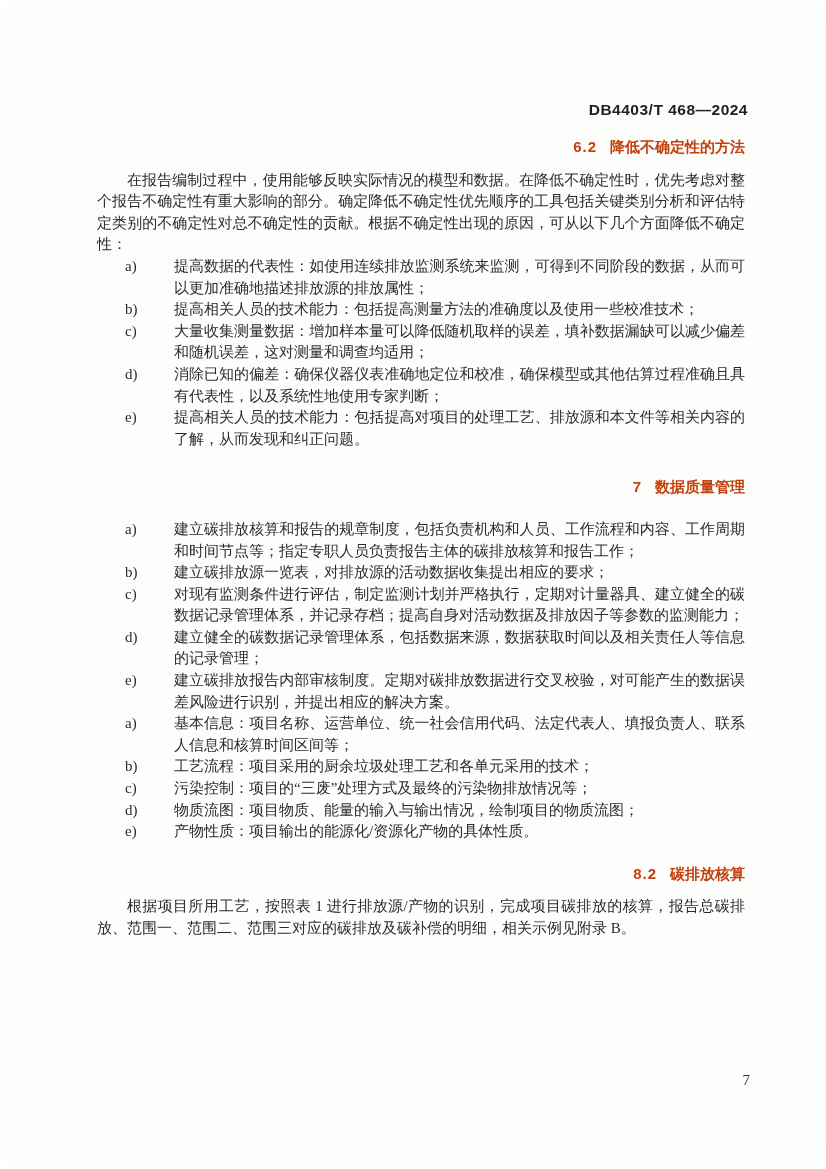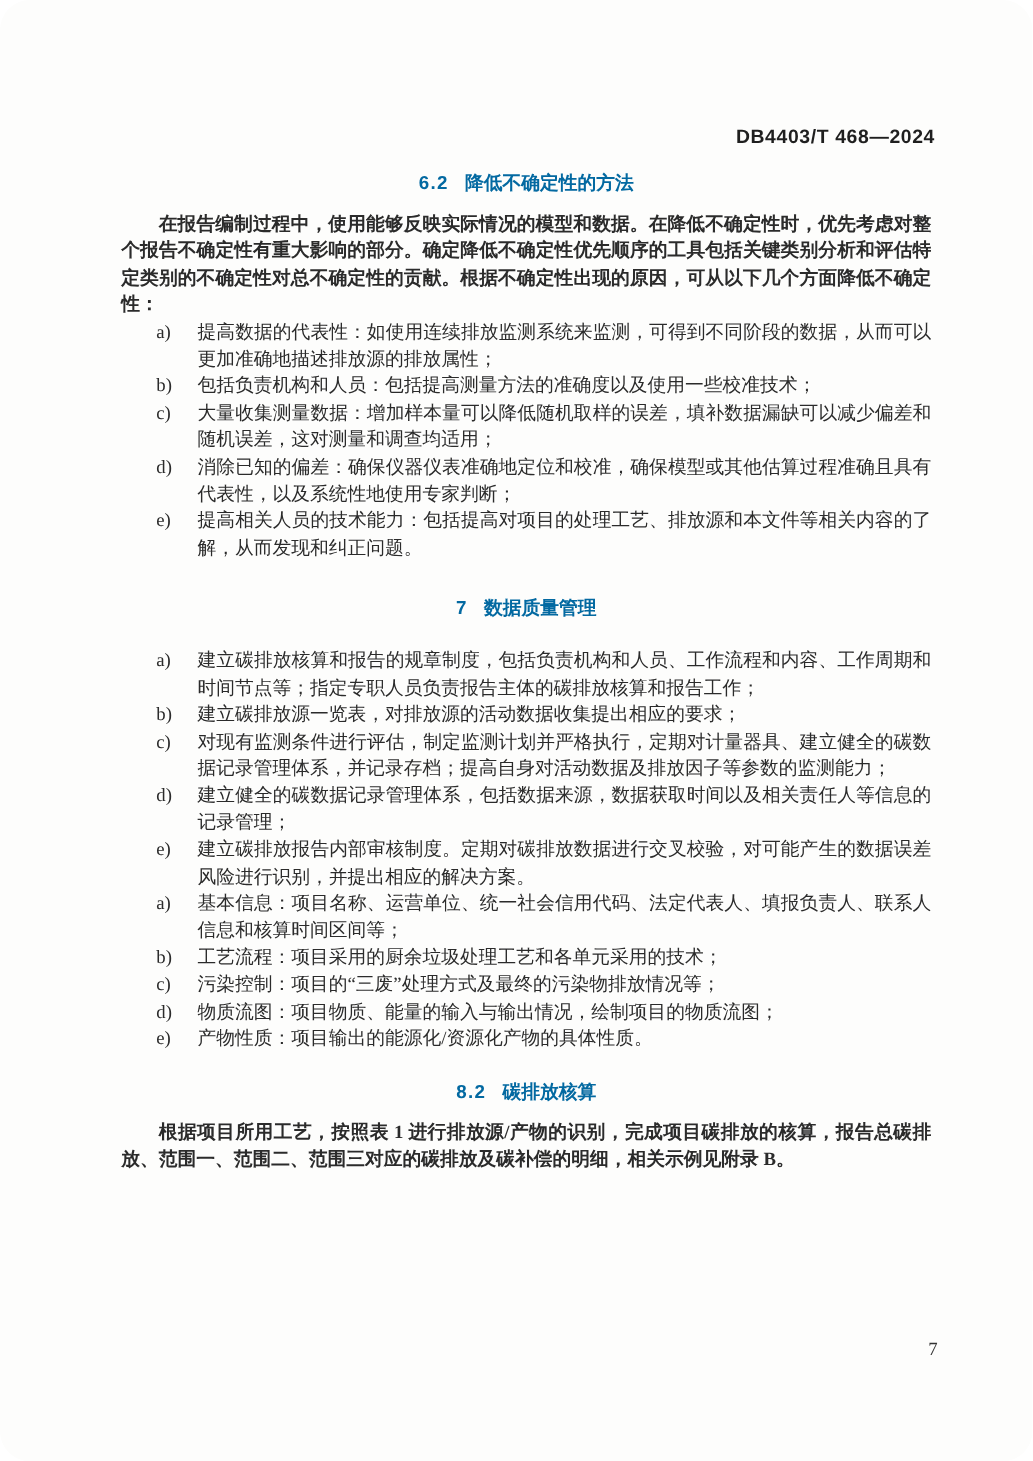--- a/index.html
+++ b/index.html
@@ -32,45 +32,45 @@
     left: 97px;
     top: 136px;
     width: 648px;
     font-size: 15px;
     line-height: 21.6px;
     text-align: justify;
   }
   .heading {
     font-family: "Liberation Sans", "DejaVu Sans", sans-serif;
     font-weight: 700;
-    color: #0369a1;
-    text-align: center;
+    color: #c2410c;
+    text-align: right;
   }
   .heading .h-num {
     display: inline-block;
     margin-right: 13px;
     letter-spacing: 1px;
   }
   .heading.lvl1 { margin: 26px 0 21px 0; }
   .heading.lvl2 { margin: 20px 0 12px 0; }
   .content .heading:first-child { margin-top: 0; }
   .para {
     text-indent: 2em;
     margin: 0;
-    font-weight: bold;
   }
   .list { margin: 0; }
   .li { display: flex; }
   .li-label {
     flex: 0 0 33px;
     margin-left: 28px;
   }
   .li-text {
     flex: 1;
     text-align: justify;
+    margin-left: 16px;
   }
   .page-number {
     position: absolute;
     top: 1072px;
     right: 76px;
     font-size: 15px;
     color: #333333;
   }
 </style>
 </head>
@@ -82,21 +82,21 @@
   <div class="content" id="content">
       <div class="heading lvl2"><span class="h-num">6.2</span><span class="h-title">降低不确定性的方法</span></div>
       <div class="para">在报告编制过程中，使用能够反映实际情况的模型和数据。在降低不确定性时，优先考虑对整个报告不确定性有重大影响的部分。确定降低不确定性优先顺序的工具包括关键类别分析和评估特定类别的不确定性对总不确定性的贡献。根据不确定性出现的原因，可从以下几个方面降低不确定性：</div>
       <div class="list">
         <div class="li">
           <span class="li-label">a)</span>
           <div class="li-text">提高数据的代表性：如使用连续排放监测系统来监测，可得到不同阶段的数据，从而可以更加准确地描述排放源的排放属性；</div>
         </div>
         <div class="li">
           <span class="li-label">b)</span>
-          <div class="li-text">包括负责机构和人员：包括提高测量方法的准确度以及使用一些校准技术；</div>
+          <div class="li-text">提高相关人员的技术能力：包括提高测量方法的准确度以及使用一些校准技术；</div>
         </div>
         <div class="li">
           <span class="li-label">c)</span>
           <div class="li-text">大量收集测量数据：增加样本量可以降低随机取样的误差，填补数据漏缺可以减少偏差和随机误差，这对测量和调查均适用；</div>
         </div>
         <div class="li">
           <span class="li-label">d)</span>
           <div class="li-text">消除已知的偏差：确保仪器仪表准确地定位和校准，确保模型或其他估算过程准确且具有代表性，以及系统性地使用专家判断；</div>
         </div>
         <div class="li">

